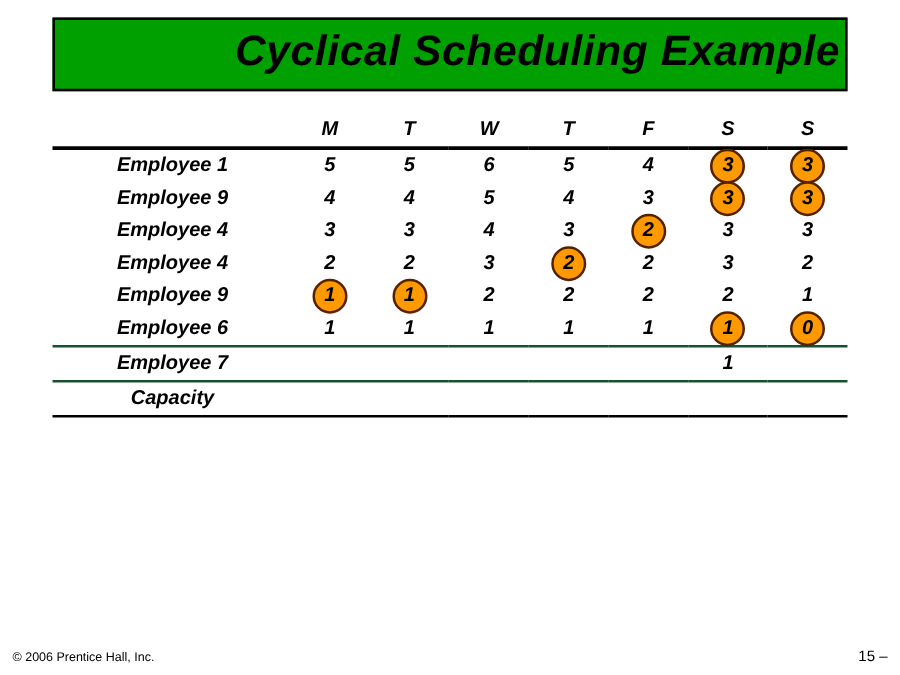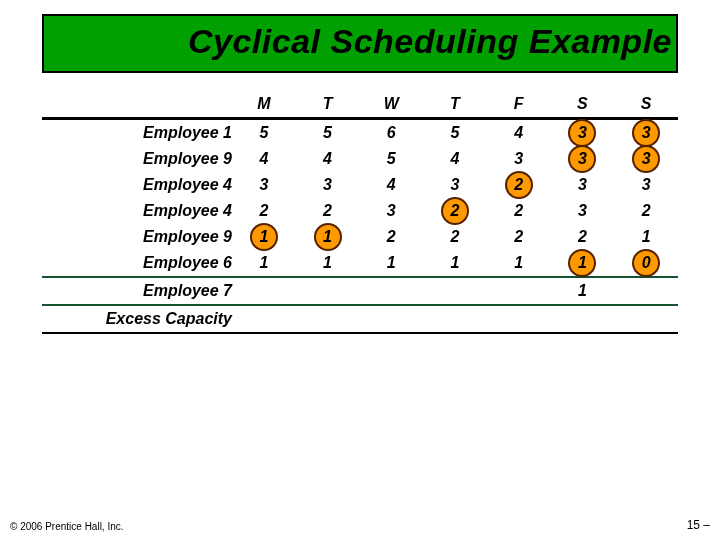--- a/index.html
+++ b/index.html
@@ -33,21 +33,21 @@
     border-collapse: collapse;
     font-style: italic;
     font-weight: bold;
     font-size: 16px;
   }
   th, td {
     padding: 4px 0;
     text-align: center;
   }
   td.rowlabel {
-    text-align: right;
+    text-align: center;
     width: 190px;
     white-space: nowrap;
     padding-left: 2px;
   }
   thead th:first-child { text-align:left; }
   thead tr { border-bottom: 3px solid #000; }
   .body-sep { border-bottom: 2px solid #14532d; }
   .sep2 { border-bottom: 2px solid #000; }
   .footer-left {
     position: absolute;
@@ -168,21 +168,21 @@
           <td></td>
           <td></td>
           <td></td>
           <td></td>
           <td>1</td>
           <td></td>
         </tr>
     </tbody>
     <tbody>
       <tr class="sep2">
-        <td class="rowlabel">Excess Capacity</td>
+        <td class="rowlabel">Capacity</td>
         <td colspan="7"></td>
       </tr>
     </tbody>
   </table>
 </div>
 
 <div class="footer-left">© 2006 Prentice Hall, Inc.</div>
 <div class="footer-right">15 –</div>
 
 </body></html>

